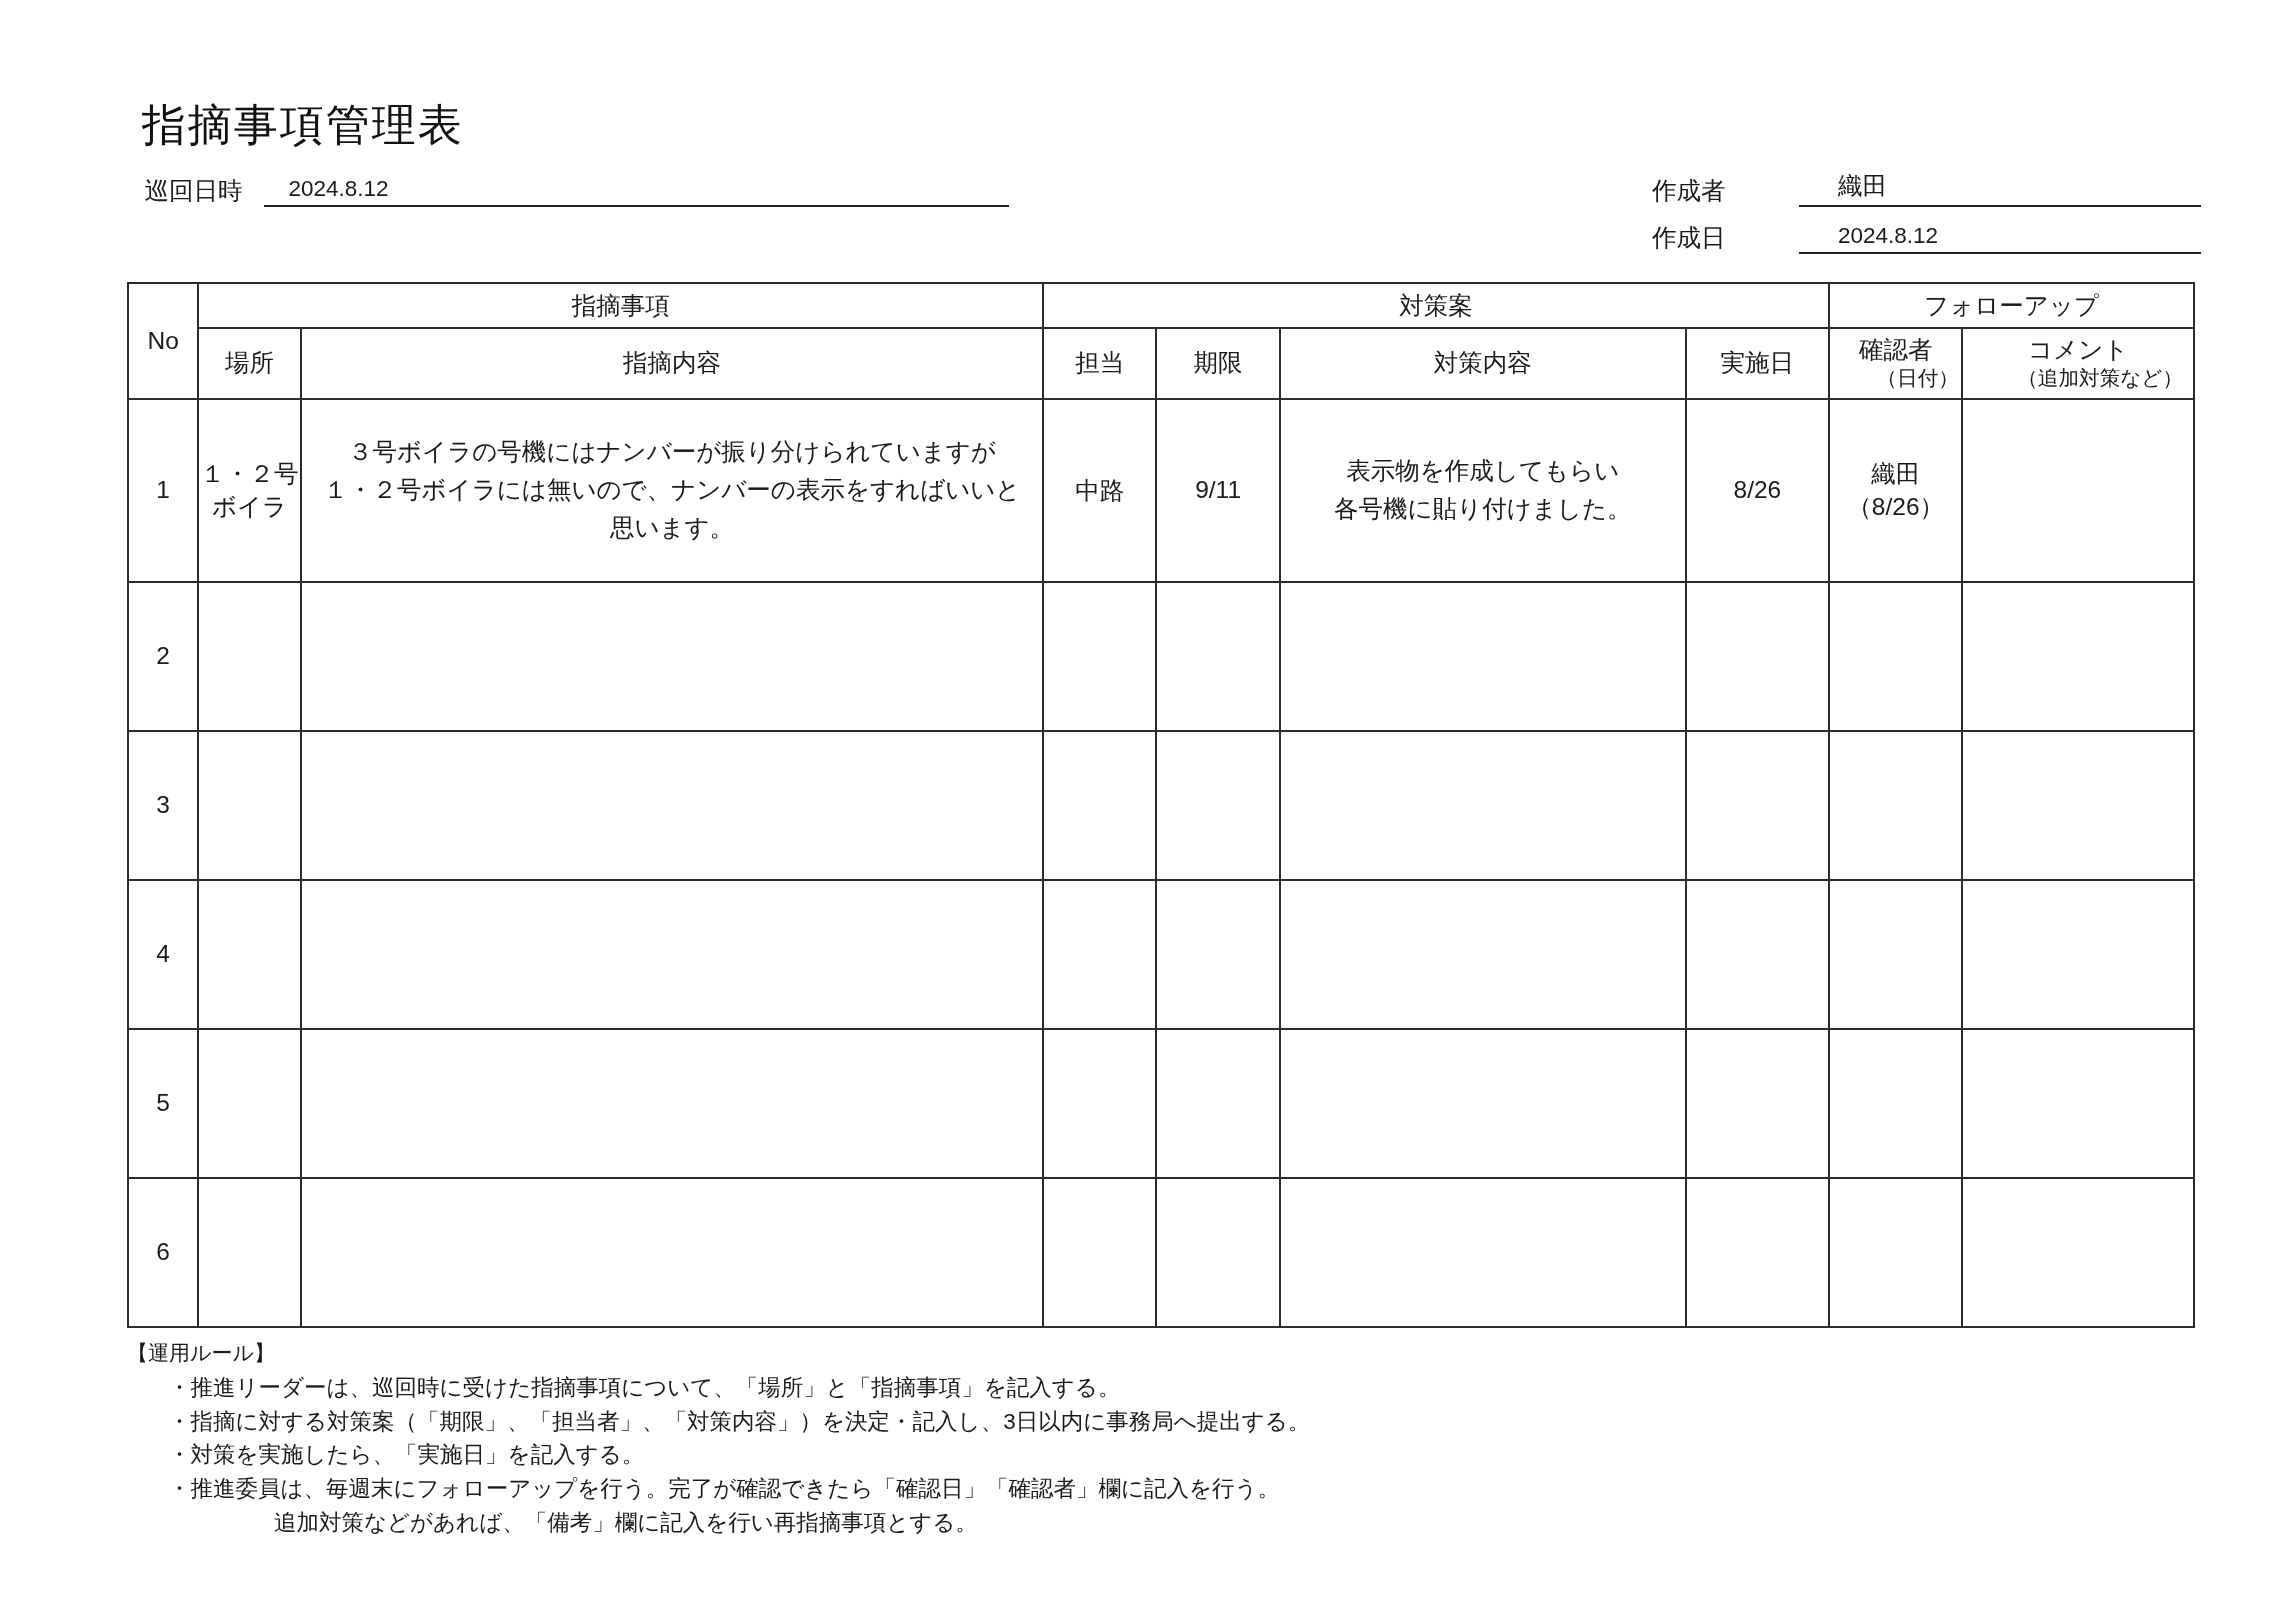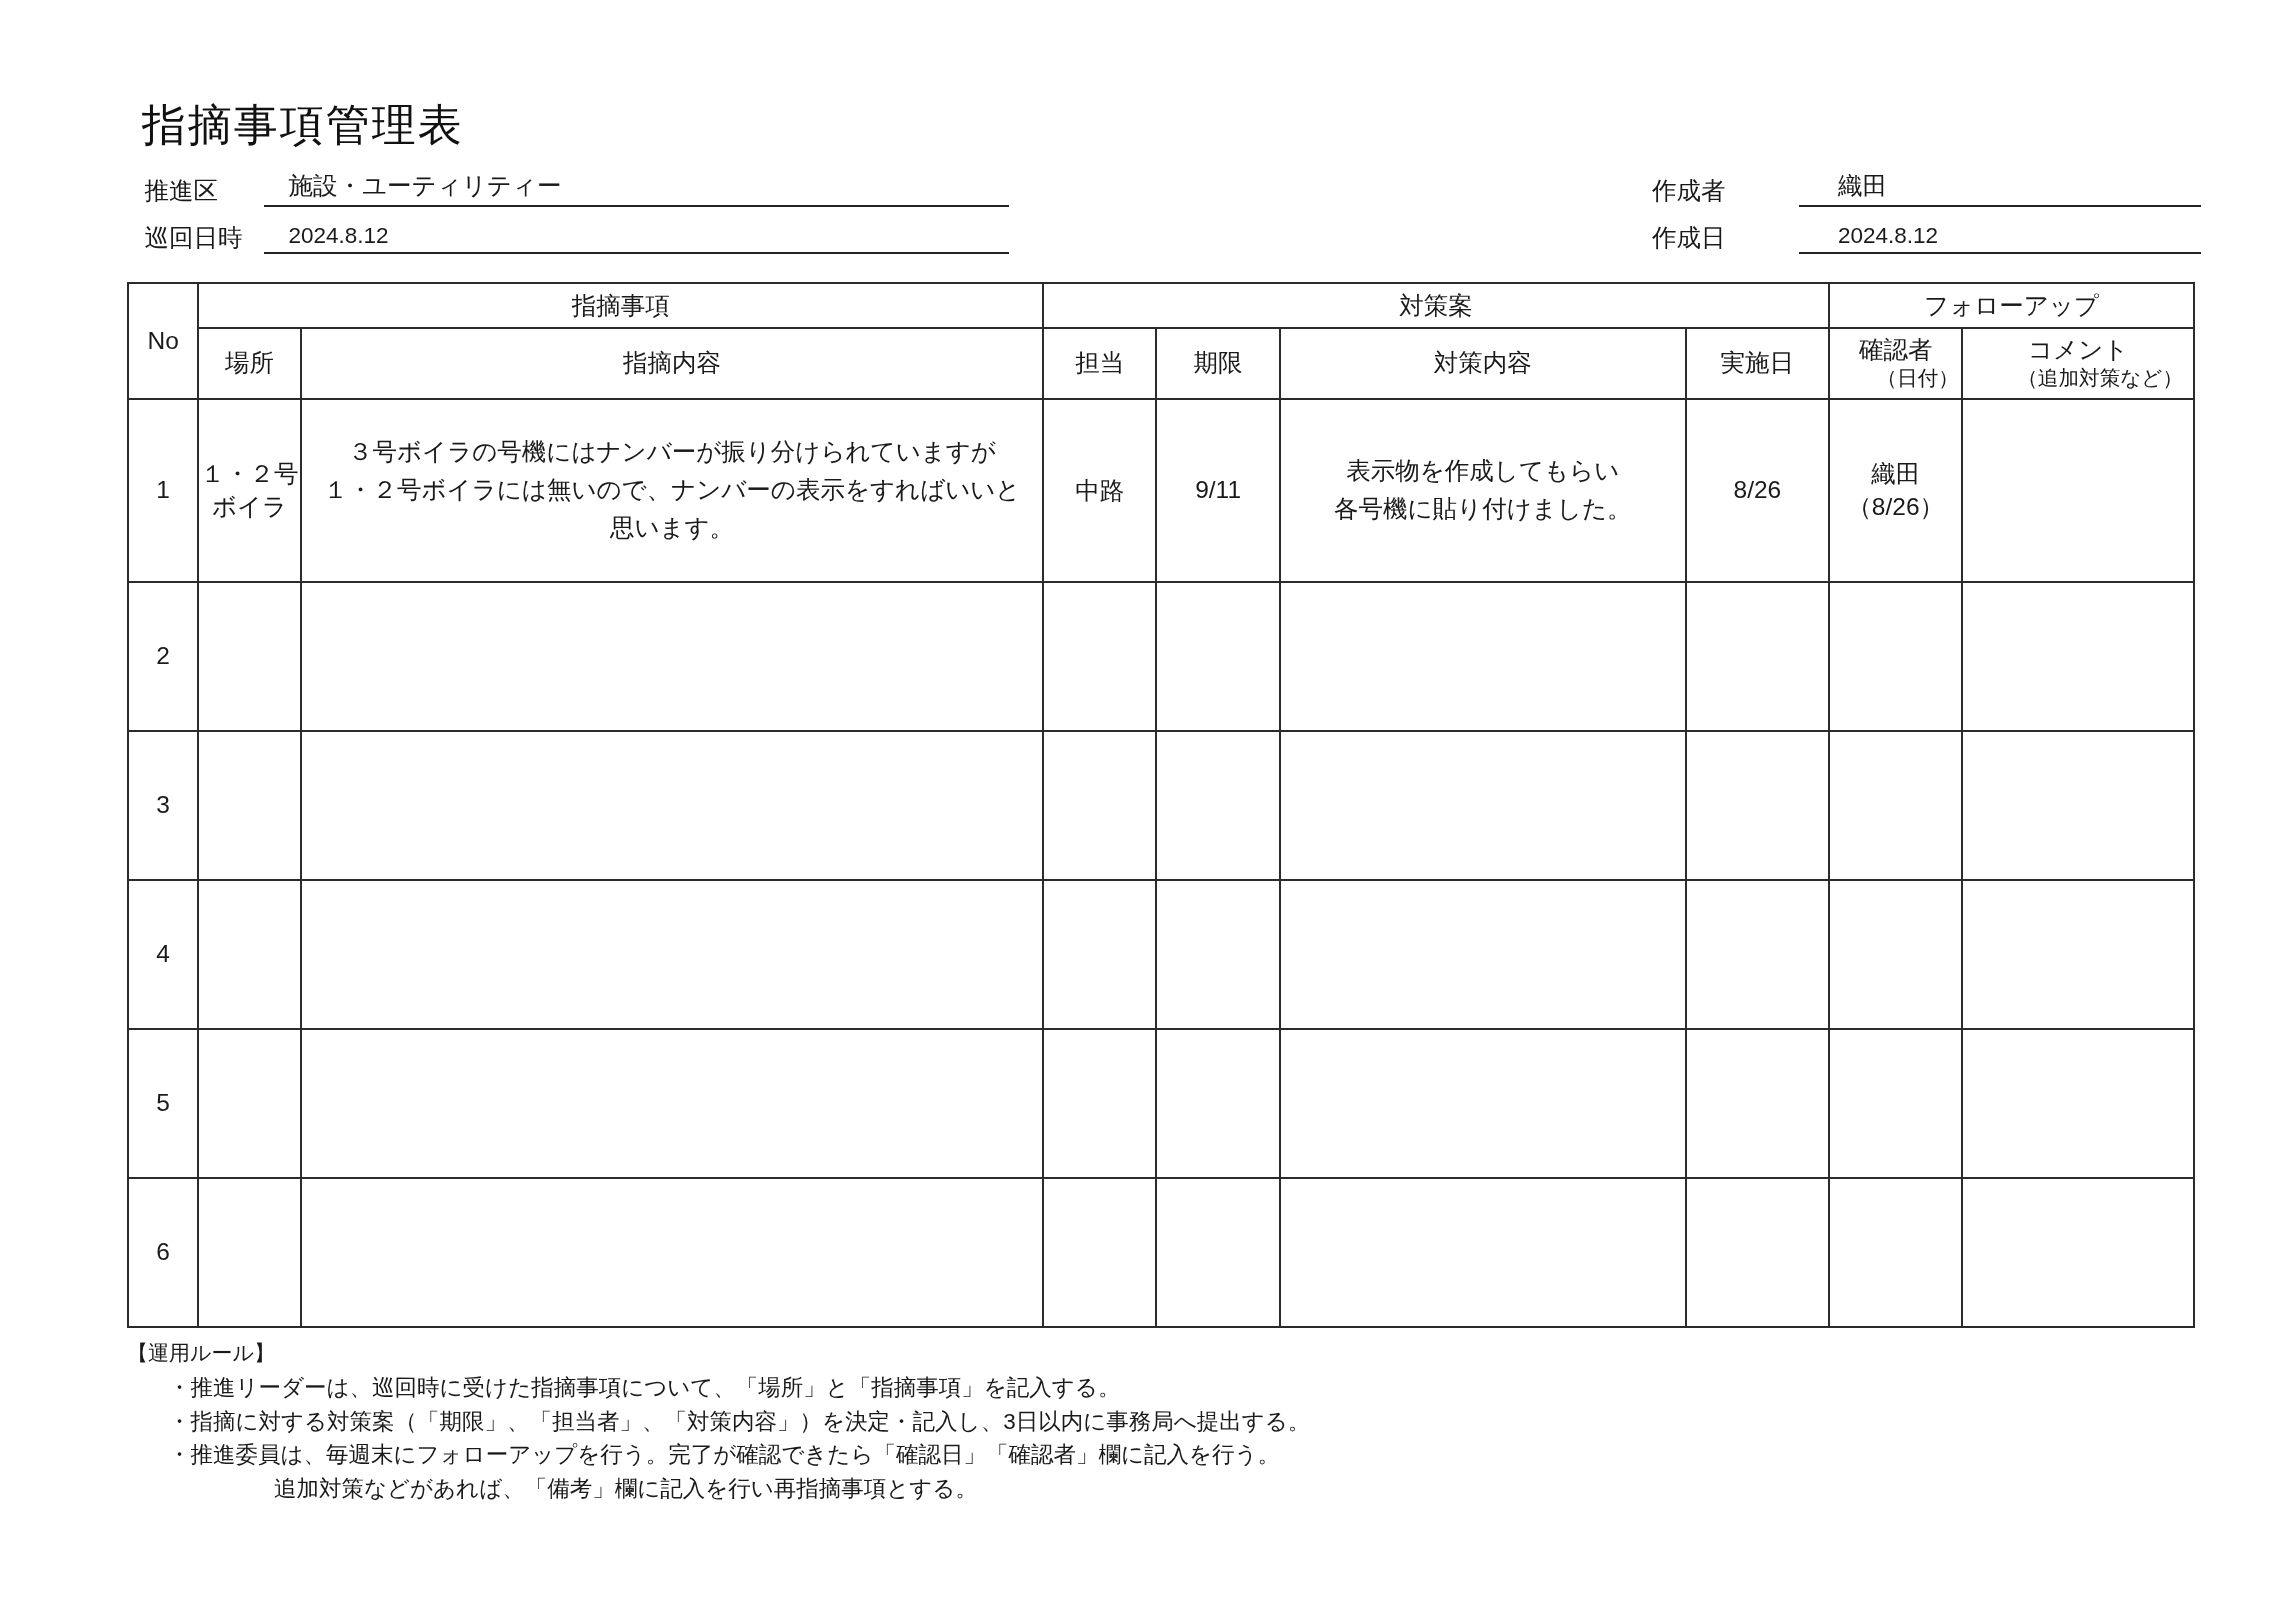--- a/index.html
+++ b/index.html
@@ -139,24 +139,20 @@
 </style>
 </head>
 <body>
 
 <div class="page">
 
   <div class="doc-title">指摘事項管理表</div>
 
   <div class="meta-block">
     <div class="meta-left">
-      <div class="meta-row">
-        <div class="meta-label">推進区</div>
-        <div class="meta-value">施設・ユーティリティー</div>
-      </div>
       <div class="meta-row">
         <div class="meta-label">巡回日時</div>
         <div class="meta-value small">2024.8.12</div>
       </div>
     </div>
 
     <div class="meta-right">
       <div class="meta-row">
         <div class="meta-label">作成者</div>
         <div class="meta-value">織田</div>
@@ -276,18 +272,19 @@
         <td class="mid-cell cell-lines"></td>
         <td class="mid-cell cell-lines"></td>
       </tr>
     </tbody>
   </table>
 
   <div class="rules">
     <div class="rules-title">【運用ルール】</div>
     <div class="rules-item">・推進リーダーは、巡回時に受けた指摘事項について、「場所」と「指摘事項」を記入する。</div>
     <div class="rules-item">・指摘に対する対策案（「期限」、「担当者」、「対策内容」）を決定・記入し、3日以内に事務局へ提出する。</div>
+    <div class="rules-item">・対策を実施したら、「実施日」を記入する。</div>
     <div class="rules-item">・推進委員は、毎週末にフォローアップを行う。完了が確認できたら「確認日」「確認者」欄に記入を行う。</div>
     <div class="rules-item indent2">追加対策などがあれば、「備考」欄に記入を行い再指摘事項とする。</div>
   </div>
 
 </div>
 
 
 </body></html>

